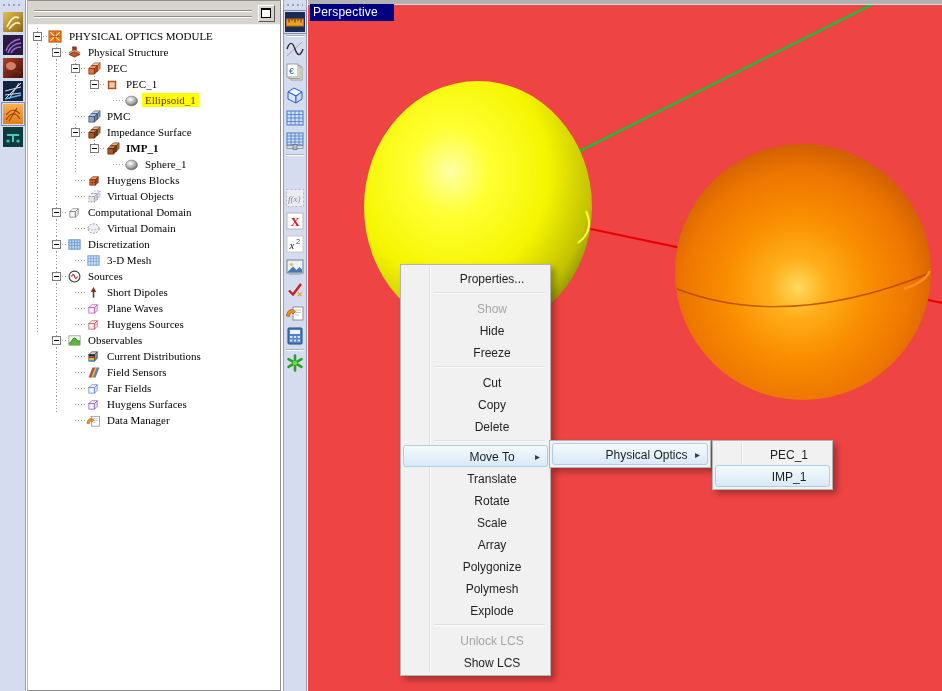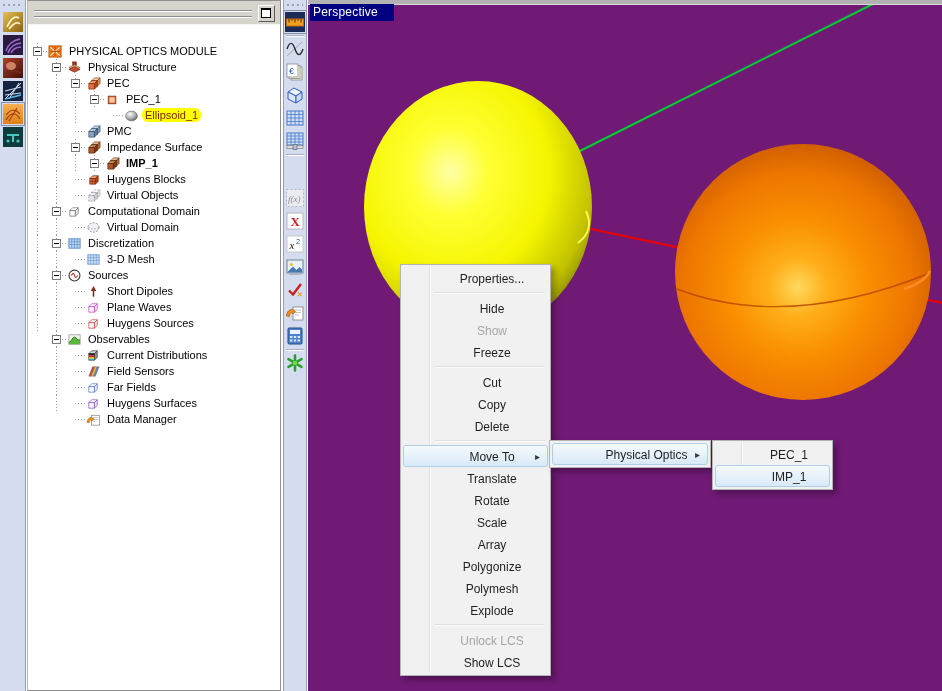--- a/index.html
+++ b/index.html
@@ -26,42 +26,42 @@
     background:#ffffff;border:1px solid #8f8f8f;border-left:1px solid #b8b8b8;
   }
   #tree-topbar{height:23px;background:#d7d4cd;position:relative;border-bottom:1px solid #f4f4f4;}
   #pane-slider{position:absolute;left:6px;right:28px;top:9px;height:5px;
     border-top:1px solid #8c8c8c;border-bottom:1px solid #8c8c8c;
     box-shadow:0 1px 0 #ffffff, inset 0 1px 0 #ffffff;cursor:pointer;}
   #pane-restore{position:absolute;right:5px;top:4px;width:15px;height:15px;background:#d7d4cd;
     border:1px solid;border-color:#ffffff #5a5a5a #5a5a5a #ffffff;cursor:pointer;}
   #pane-restore::after{content:"";position:absolute;left:2px;top:2px;width:8px;height:7px;
     border:1px solid #000;border-top-width:2px;background:#fff;}
-  #tree-rows{padding-top:18px;font-size:11px;color:#000;}
+  #tree-rows{padding-top:3px;font-size:11px;color:#000;font-family:Liberation Serif, serif;}
   .trow{display:flex;align-items:center;height:16px;white-space:nowrap;cursor:default;}
   .tcell{width:19px;height:16px;flex:0 0 19px;position:relative;}
   .tcell.vline::before{content:"";position:absolute;left:9px;top:0;bottom:0;width:1px;
     background-image:repeating-linear-gradient(to bottom,#9a9a9a 0 1px,transparent 1px 3px);}
   .tcell.stub::after{content:"";position:absolute;left:9px;right:0;top:8px;height:1px;
     background-image:repeating-linear-gradient(to right,#9a9a9a 0 1px,transparent 1px 3px);}
   .exp{position:absolute;left:5px;top:4px;width:9px;height:9px;background:#fff;
     border:1px solid #7c7c7c;box-sizing:border-box;z-index:2;cursor:pointer;}
   .exp::after{content:"";position:absolute;left:1px;top:3px;width:5px;height:1px;background:#000;}
   .ticon{width:16px;height:16px;flex:0 0 16px;margin-right:3px;display:flex;align-items:center;justify-content:center;}
   .tlabel{padding:1px 3px;}
   .trow.bold .tlabel{font-weight:bold;}
-  .trow.hl .tlabel{background:#ffff00;color:#7d2600;border-radius:6px;}
+  .trow.hl .tlabel{background:#ffff00;color:#7d2600;}
   
   #mid-strip{
     position:absolute;left:283px;top:0;width:24px;height:691px;box-sizing:border-box;
     background:#d6dcef;border-left:1px solid #9aa0b4;border-right:1px solid #9aa0b4;
   }
   
   #viewport{
-    position:absolute;left:308px;top:0;width:634px;height:691px;background:#701a75;overflow:hidden;
+    position:absolute;left:308px;top:0;width:634px;height:691px;background:#ef4444;overflow:hidden;
   }
   #viewport-topstrip{position:absolute;left:0;top:0;right:0;height:4px;background:#b2b2b2;border-bottom:1px solid #d8d8d8;}
   #viewport-label{
     position:absolute;left:2px;top:4px;background:#000080;color:#ffffff;
     font-size:12px;padding:1px 16px 2px 3px;letter-spacing:0.2px;
   }
   #scene{position:absolute;left:0;top:0;}
   
   .menu{
     position:absolute;background:#f1f1f1;border:1px solid #b4b4b4;padding:2px;
@@ -273,20 +273,40 @@
           <svg viewBox="0 0 16 16" width="15" height="15">
             <polygon points="6,5 9,2 15,2 12,5" fill="#e8b890" stroke="#683818" stroke-width="0.7"></polygon>
             <polygon points="6,5 12,5 12,11 6,11" fill="#d09060" stroke="#683818" stroke-width="0.7"></polygon>
             <polygon points="12,5 15,2 15,8 12,11" fill="#a86838" stroke="#683818" stroke-width="0.7"></polygon>
             <polygon points="3,8 6,5 12,5 9,8" fill="#c88850" stroke="#4f2408" stroke-width="0.7"></polygon>
             <polygon points="3,8 9,8 9,14 3,14" fill="#a85828" stroke="#4f2408" stroke-width="0.7"></polygon>
             <polygon points="9,8 12,5 12,11 9,14" fill="#803c10" stroke="#4f2408" stroke-width="0.7"></polygon>
           </svg>
         </span>
         <span class="tlabel">IMP_1</span>
+      </div>
+      <div class="trow">
+        <div class="tcell vline"></div>
+        <div class="tcell vline"></div>
+        <div class="tcell vline"></div>
+        <div class="tcell"></div>
+        <div class="tcell stub"></div>
+        <span class="ticon">
+          <svg viewBox="0 0 16 16" width="15" height="15">
+            <defs>
+              <radialGradient id="gsp" cx="38%" cy="32%" r="75%">
+                <stop offset="0%" stop-color="#fbfbfb"></stop>
+                <stop offset="55%" stop-color="#b2b2b2"></stop>
+                <stop offset="100%" stop-color="#5c5c5c"></stop>
+              </radialGradient>
+            </defs>
+            <ellipse cx="8" cy="8.5" rx="6.3" ry="5.2" fill="url(#gsp)" stroke="#4a4a4a" stroke-width="0.5"></ellipse>
+          </svg>
+        </span>
+        <span class="tlabel">Sphere_1</span>
       </div>
       <div class="trow">
         <div class="tcell vline"></div>
         <div class="tcell vline"></div>
         <div class="tcell stub"></div>
         <span class="ticon">
           <svg viewBox="0 0 16 16" width="15" height="15">
             <polygon points="4,7 7,4 13,4 10,7" fill="#f0a070" stroke="#702008" stroke-width="0.7"></polygon>
             <polygon points="4,7 10,7 10,13 4,13" fill="#d86838" stroke="#702008" stroke-width="0.7"></polygon>
             <polygon points="10,7 13,4 13,10 10,13" fill="#a84018" stroke="#702008" stroke-width="0.7"></polygon>
@@ -640,22 +660,22 @@
     <path d="M 369 289 Q 479 331 622 273" stroke="#b34400" stroke-width="1.4" fill="none" opacity="0.8"></path>
     <path d="M 596 289 Q 617 282 622 271" stroke="#ff8c28" stroke-width="2.4" fill="none"></path>
   </svg>
   <div id="viewport-topstrip"></div>
   <div id="viewport-label">Perspective</div>
 </div>
 
 <div id="ctx-menu" class="menu" style="left:400px;top:264px;width:151px;">
     <div class="menu-item"><span>Properties...</span></div>
     <div class="menu-sep"></div>
+    <div class="menu-item dis"><span>Show</span></div>
     <div class="menu-item"><span>Hide</span></div>
-    <div class="menu-item dis"><span>Show</span></div>
     <div class="menu-item"><span>Freeze</span></div>
     <div class="menu-sep"></div>
     <div class="menu-item"><span>Cut</span></div>
     <div class="menu-item"><span>Copy</span></div>
     <div class="menu-item"><span>Delete</span></div>
     <div class="menu-sep"></div>
     <div class="menu-item hl"><span>Move To</span><span class="arrow">▸</span></div>
     <div class="menu-item"><span>Translate</span></div>
     <div class="menu-item"><span>Rotate</span></div>
     <div class="menu-item"><span>Scale</span></div>

